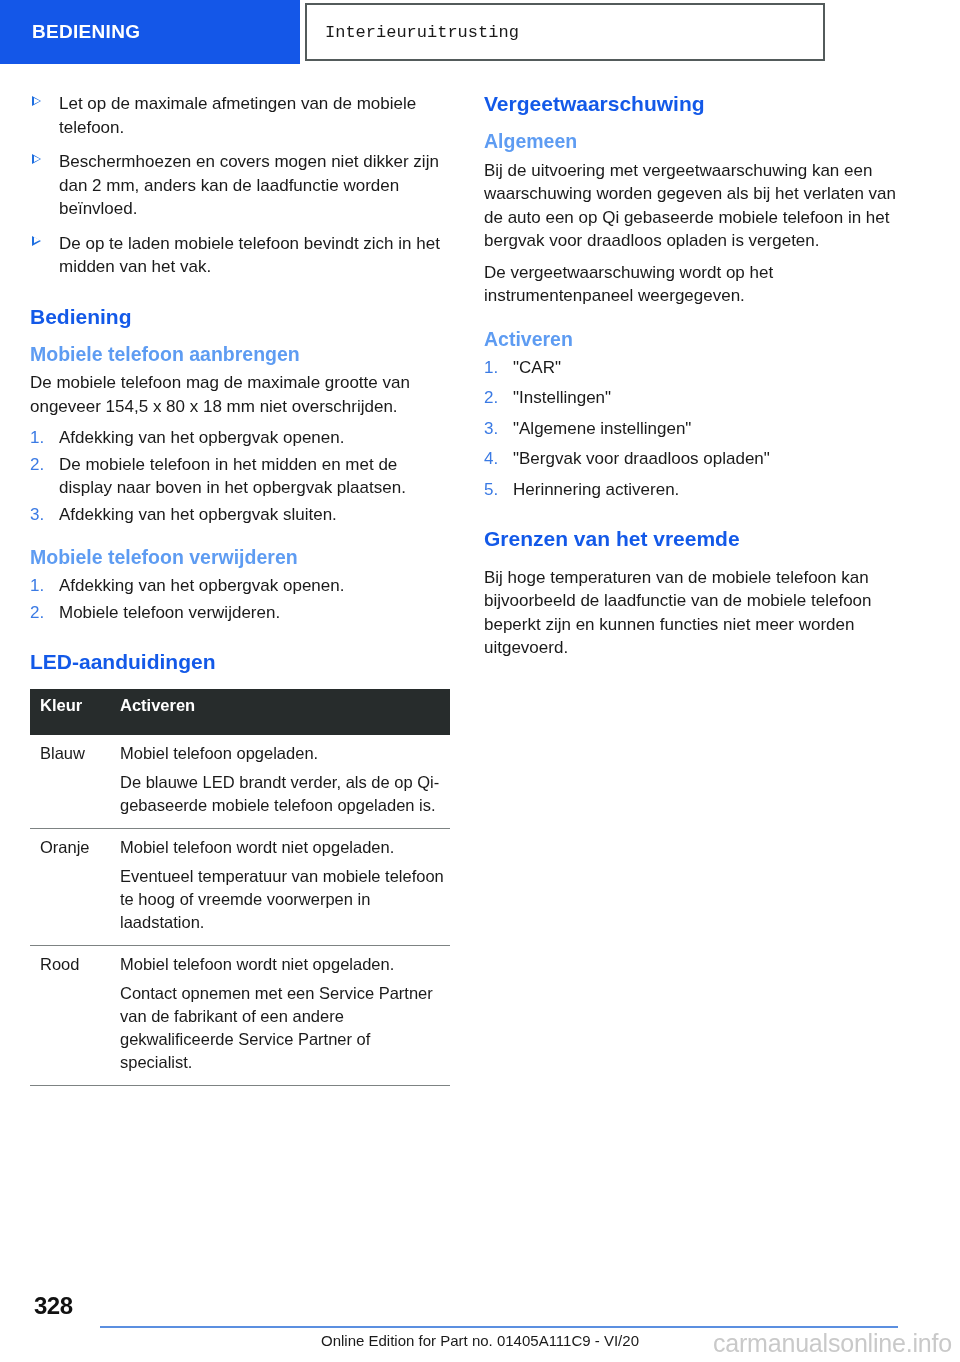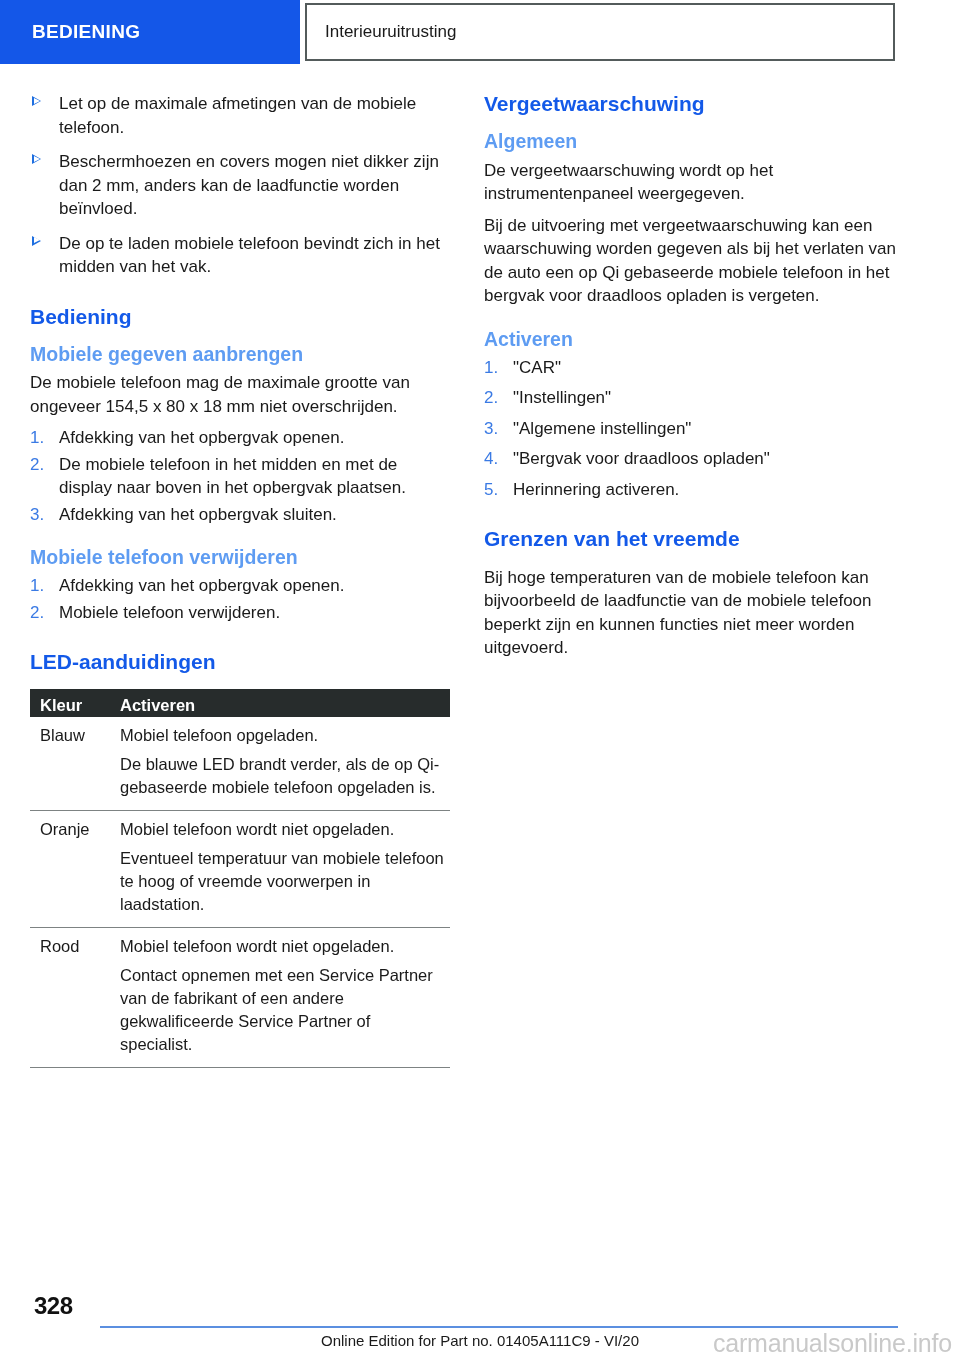--- a/index.html
+++ b/index.html
@@ -36,27 +36,28 @@
     color: #ffffff;
     font-size: 19px;
     font-weight: bold;
     letter-spacing: 0.3px;
     margin-left: 32px;
   }
   .header-box {
     position: absolute;
     top: 3px;
     left: 305px;
-    width: 590px;
+    width: 520px;
     height: 58px;
     border: 2px solid #535b5b;
     background: #ffffff;
     display: flex;
     align-items: center;
     box-sizing: border-box;
+    font-family: Liberation Mono, monospace;
   }
   .header-box-label {
     font-size: 17px;
     color: #1a1a1a;
     margin-left: 18px;
   }
 
   
   .col {
     position: absolute;
@@ -159,21 +160,21 @@
     width: 420px;
     margin-top: 14px;
     table-layout: fixed;
   }
   table.led thead th {
     background: #272c2c;
     color: #ffffff;
     font-size: 16.5px;
     font-weight: bold;
     text-align: left;
-    padding: 7px 0 2px 0;
+    padding: 7px 0 20px 0;
   }
   table.led thead th.c1 { width: 76px; padding-left: 10px; }
   table.led thead th.c2 { padding-left: 4px; }
   table.led tbody td {
     font-size: 16.5px;
     line-height: 23px;
     color: #1a1a1a;
     vertical-align: top;
     padding: 7px 0 11px 0;
     border-bottom: 1px solid #7d8383;
@@ -253,21 +254,21 @@
       <span>Beschermhoezen en covers mogen niet dikker zijn dan 2 mm, anders kan de laadfunctie worden beïnvloed.</span>
     </li>
     <li>
       <span class="tri-marker"></span>
       <span>De op te laden mobiele telefoon bevindt zich in het midden van het vak.</span>
     </li>
   </ul>
 
   <h1 class="sec">Bediening</h1>
 
-  <h2 class="sub first">Mobiele gegeven aanbrengen</h2>
+  <h2 class="sub first">Mobiele telefoon aanbrengen</h2>
 
   <p class="body">De mobiele telefoon mag de maximale grootte van ongeveer 154,5 x 80 x 18 mm niet overschrijden.</p>
 
   <ol class="num">
     <li>
       <span class="num-marker">1.</span>
       <span>Afdekking van het opbergvak openen.</span>
     </li>
     <li>
       <span class="num-marker">2.</span>
@@ -327,22 +328,22 @@
   </table>
 
 </div>
 
 <div class="col col-right">
 
   <h1 class="sec first">Vergeetwaarschuwing</h1>
 
   <h2 class="sub first">Algemeen</h2>
 
+  <p class="body">Bij de uitvoering met vergeetwaarschuwing kan een waarschuwing worden gegeven als bij het verlaten van de auto een op Qi gebaseerde mobiele telefoon in het bergvak voor draadloos opladen is vergeten.</p>
   <p class="body">De vergeetwaarschuwing wordt op het instrumentenpaneel weergegeven.</p>
-  <p class="body">Bij de uitvoering met vergeetwaarschuwing kan een waarschuwing worden gegeven als bij het verlaten van de auto een op Qi gebaseerde mobiele telefoon in het bergvak voor draadloos opladen is vergeten.</p>
 
   <h2 class="sub">Activeren</h2>
 
   <ol class="num spaced">
     <li>
       <span class="num-marker">1.</span>
       <span>"CAR"</span>
     </li>
     <li>
       <span class="num-marker">2.</span>

